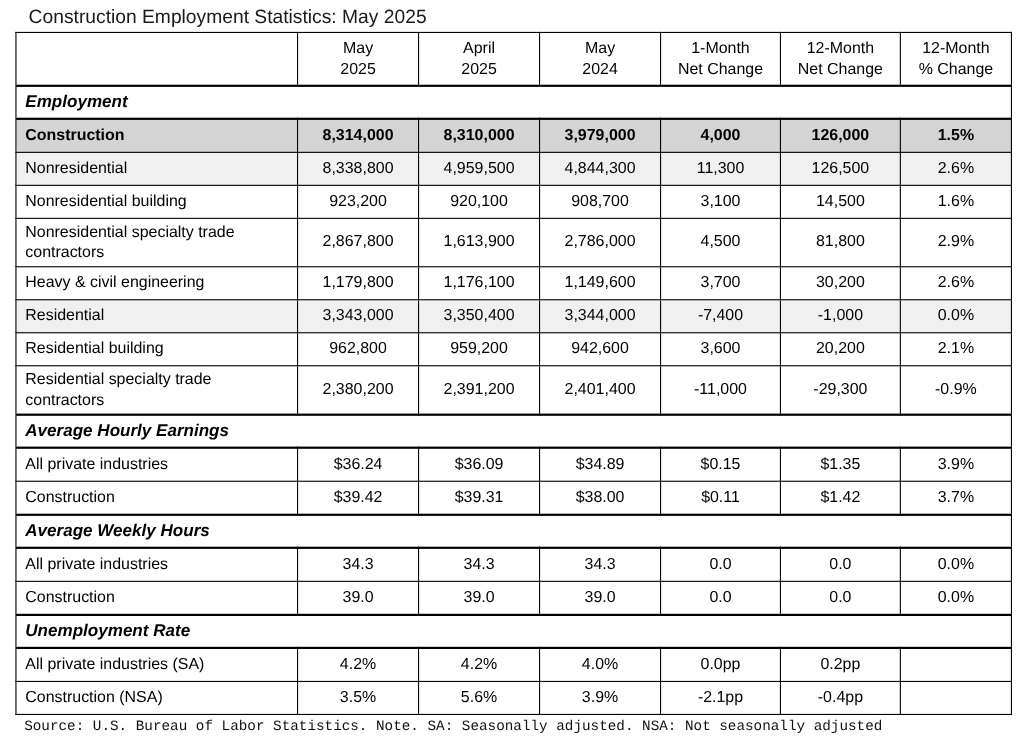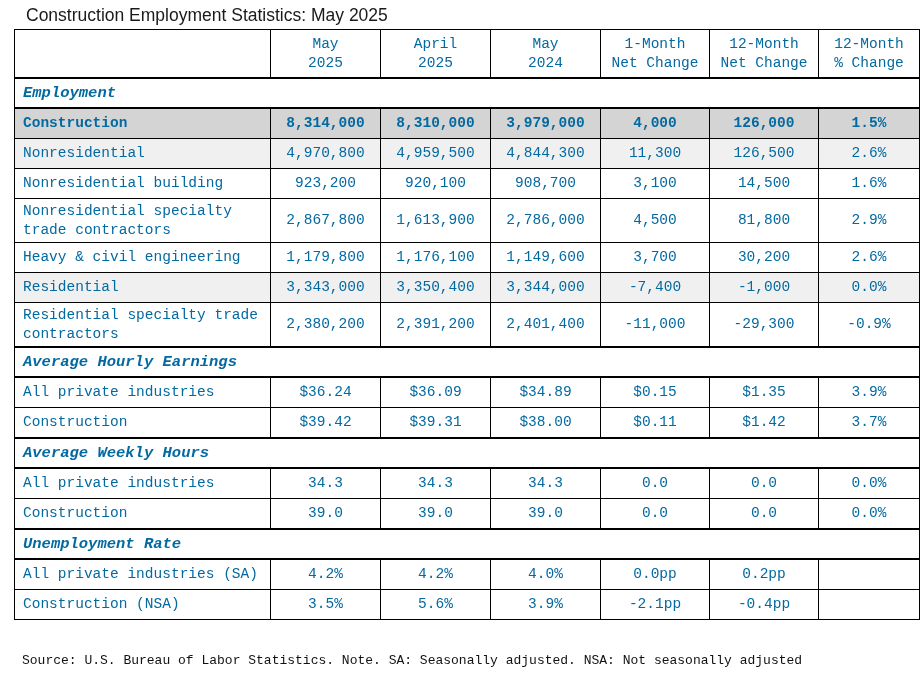--- a/index.html
+++ b/index.html
@@ -33,22 +33,21 @@
     position: absolute;
     left: 14px;
     top: 29px;
     width: 905px;
   }
   table.stats {
     border-collapse: collapse;
     table-layout: fixed;
     width: 905px;
     font-size: 14.5px;
-    color: #0369a1;
-    font-family: Liberation Mono, monospace;
+    color: #000000;
   }
   table.stats td {
     border: 1px solid #000000;
     padding: 0 8px;
     vertical-align: middle;
     background: #ffffff;
   }
   
   col.c-label { width: 256px; }
   col.c-num   { width: 110px; }
@@ -161,21 +160,21 @@
             <td class="label">Construction</td>
             <td class="num">8,314,000</td>
             <td class="num">8,310,000</td>
             <td class="num">3,979,000</td>
             <td class="num">4,000</td>
             <td class="num">126,000</td>
             <td class="num">1.5%</td>
           </tr>
           <tr class="r-single shade-light">
             <td class="label">Nonresidential</td>
-            <td class="num">4,970,800</td>
+            <td class="num">8,338,800</td>
             <td class="num">4,959,500</td>
             <td class="num">4,844,300</td>
             <td class="num">11,300</td>
             <td class="num">126,500</td>
             <td class="num">2.6%</td>
           </tr>
           <tr class="r-single">
             <td class="label">Nonresidential building</td>
             <td class="num">923,200</td>
             <td class="num">920,100</td>
@@ -204,20 +203,29 @@
           </tr>
           <tr class="r-single shade-light">
             <td class="label">Residential</td>
             <td class="num">3,343,000</td>
             <td class="num">3,350,400</td>
             <td class="num">3,344,000</td>
             <td class="num">-7,400</td>
             <td class="num">-1,000</td>
             <td class="num">0.0%</td>
           </tr>
+          <tr class="r-single">
+            <td class="label">Residential building</td>
+            <td class="num">962,800</td>
+            <td class="num">959,200</td>
+            <td class="num">942,600</td>
+            <td class="num">3,600</td>
+            <td class="num">20,200</td>
+            <td class="num">2.1%</td>
+          </tr>
           <tr class="r-double">
             <td class="label">Residential specialty trade contractors</td>
             <td class="num">2,380,200</td>
             <td class="num">2,391,200</td>
             <td class="num">2,401,400</td>
             <td class="num">-11,000</td>
             <td class="num">-29,300</td>
             <td class="num">-0.9%</td>
           </tr>
           <tr class="section">

